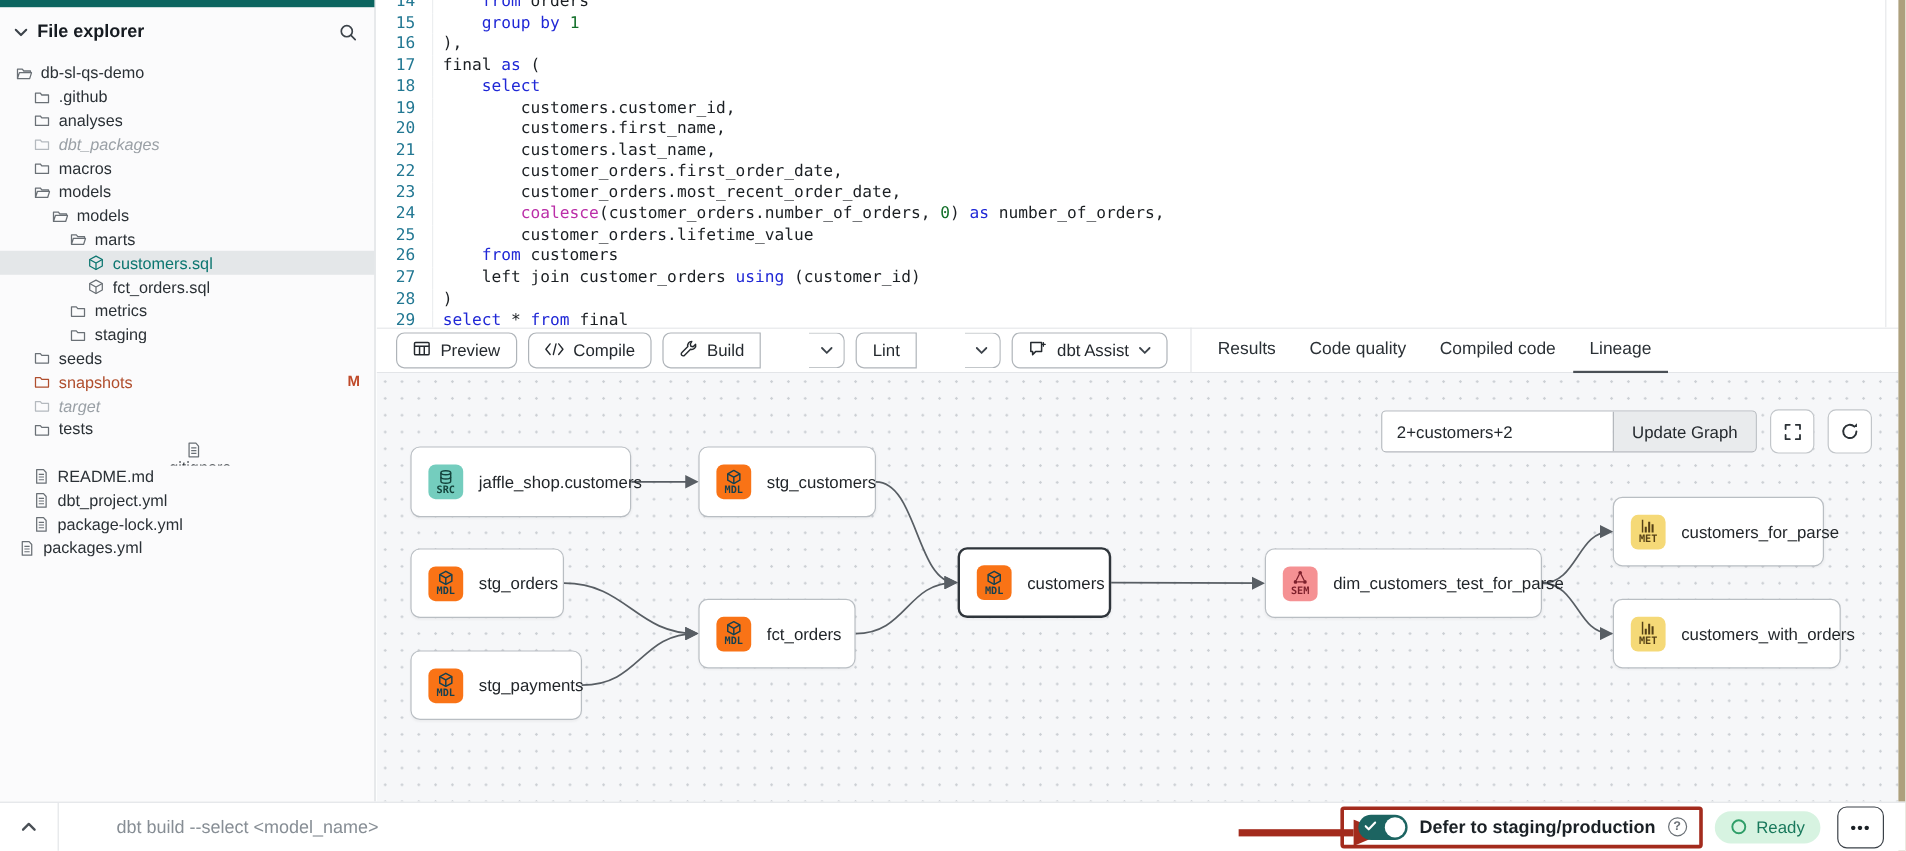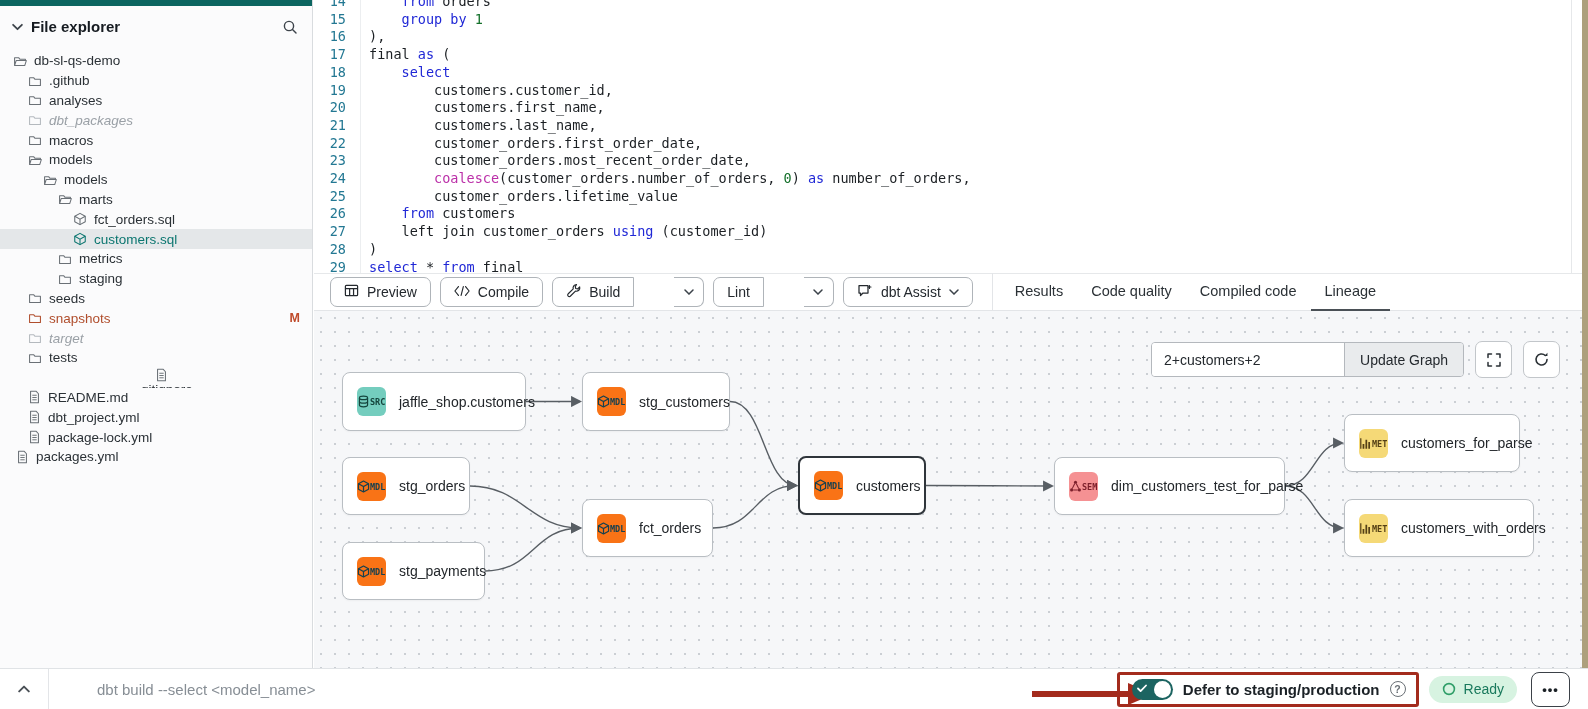--- a/index.html
+++ b/index.html
@@ -64,21 +64,21 @@
   .lin-controls { position:absolute; top:30px; right:22px; display:flex; align-items:center; gap:11px; }
   .selector-group { display:flex; border:1px solid #b4b8bd; border-radius:4px; overflow:hidden; height:35px; }
   .selector-input { width:192px; background:#fff; border:none; outline:none; padding:0 12px; font-size:14px; color:#24292e; font-family:"Liberation Sans",sans-serif; }
   .update-btn { background:#e9ebed; border:none; border-left:1px solid #b4b8bd; padding:0 15px; font-size:14px; color:#24292e; cursor:pointer; font-family:"Liberation Sans",sans-serif; }
   .sq-btn { width:37px; height:37px; background:#fff; border:1px solid #c2c6ca; border-radius:7px; display:flex; align-items:center; justify-content:center; color:#2b3136; cursor:pointer; }
 
   .graph { position:absolute; inset:0; }
   .edges { position:absolute; inset:0; }
   .node { position:absolute; background:#fff; border:1px solid #b9bec3; border-radius:8px; display:flex; align-items:center; padding-left:14px; gap:13px; cursor:pointer; box-shadow:0 1px 2px rgba(0,0,0,0.04); }
   .node.sel { border:2px solid #2f353b; }
-  .badge { width:29px; height:29px; border-radius:6px; display:flex; flex-direction:row; align-items:center; flex:0 0 auto; }
+  .badge { width:29px; height:29px; border-radius:6px; display:flex; flex-direction:column; align-items:center; justify-content:center; flex:0 0 auto; }
   .badge svg { display:block; }
   .badge .btxt { font-size:8.5px; font-weight:bold; line-height:8px; margin-top:1px; font-family:"DejaVu Sans Mono","Liberation Mono",monospace; }
   .badge.SRC { background:#74cdbe; color:#14443c; }
   .badge.MDL { background:#f97316; color:#16404f; }
   .badge.SEM { background:#f59193; color:#7c1f2b; }
   .badge.MET { background:#f5d977; color:#554016; }
   .node-label { font-size:14px; color:#22262a; white-space:nowrap; }
 
   
   .statusbar { position:absolute; left:0; bottom:0; width:1588px; height:41px; background:#fff; border-top:1px solid #e0e3e6; display:flex; align-items:center; z-index:60; }
@@ -176,37 +176,37 @@
           <span class="tlabel">models</span>
         </div>
         <div class="tree-row" style="padding-left: 58px;">
           <span class="ticon">
             <svg width="14" height="14" viewBox="0 0 16 16">
               <path d="M1.8 13.2V4.2h4.6l1.4 1.7h6.4v1.6M1.8 13.2l1.8-5.7h11.6l-1.8 5.7z" fill="none" stroke="currentColor" stroke-width="1.2" stroke-linejoin="round"></path>
             </svg>
           </span>
           <span class="tlabel">marts</span>
         </div>
-        <div class="tree-row" style="padding-left: 73px;">
+        <div class="tree-row sel" style="padding-left: 73px;">
           <span class="ticon">
             <svg width="14" height="14" viewBox="0 0 16 16">
               <path d="M8 1.6L14 4.9v6.2L8 14.4 2 11.1V4.9z" fill="none" stroke="currentColor" stroke-width="1.2" stroke-linejoin="round"></path>
               <path d="M2 4.9l6 3.3 6-3.3M8 8.2v6.2" fill="none" stroke="currentColor" stroke-width="1.2"></path>
             </svg>
           </span>
-          <span class="tlabel">fct_orders.sql</span>
-        </div>
-        <div class="tree-row sel" style="padding-left: 73px;">
+          <span class="tlabel">customers.sql</span>
+        </div>
+        <div class="tree-row" style="padding-left: 73px;">
           <span class="ticon">
             <svg width="14" height="14" viewBox="0 0 16 16">
               <path d="M8 1.6L14 4.9v6.2L8 14.4 2 11.1V4.9z" fill="none" stroke="currentColor" stroke-width="1.2" stroke-linejoin="round"></path>
               <path d="M2 4.9l6 3.3 6-3.3M8 8.2v6.2" fill="none" stroke="currentColor" stroke-width="1.2"></path>
             </svg>
           </span>
-          <span class="tlabel">customers.sql</span>
+          <span class="tlabel">fct_orders.sql</span>
         </div>
         <div class="tree-row" style="padding-left: 58px;">
           <span class="ticon">
             <svg width="14" height="14" viewBox="0 0 16 16">
               <path d="M1.8 13.2V4.2h4.6l1.4 1.7h6.4v7.3z" fill="none" stroke="currentColor" stroke-width="1.2" stroke-linejoin="round"></path>
             </svg>
           </span>
           <span class="tlabel">metrics</span>
         </div>
         <div class="tree-row" style="padding-left: 58px;">

